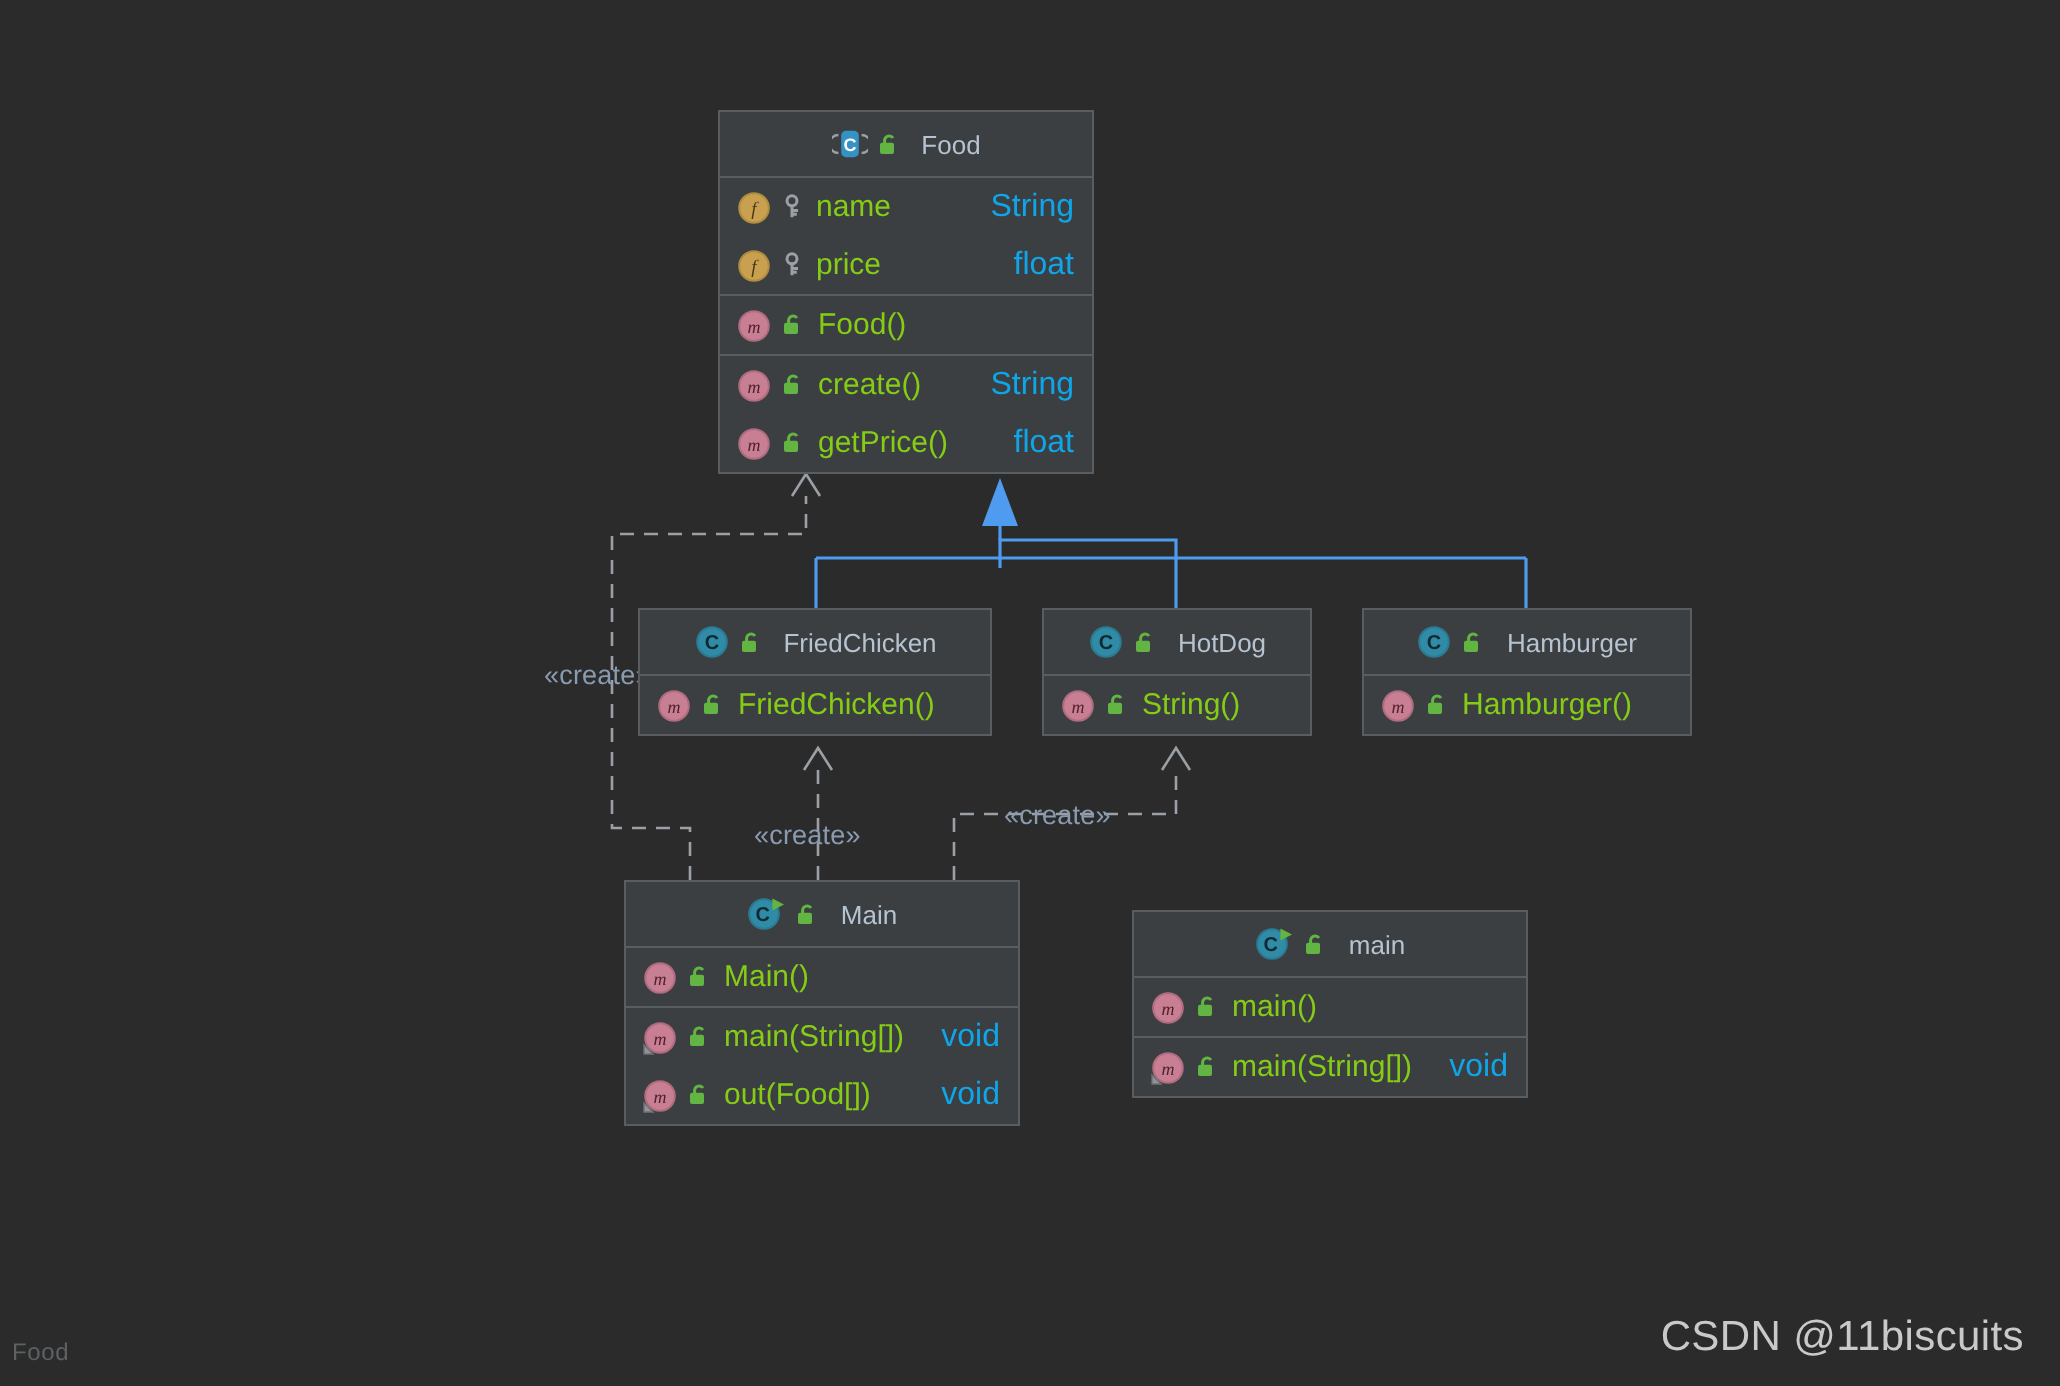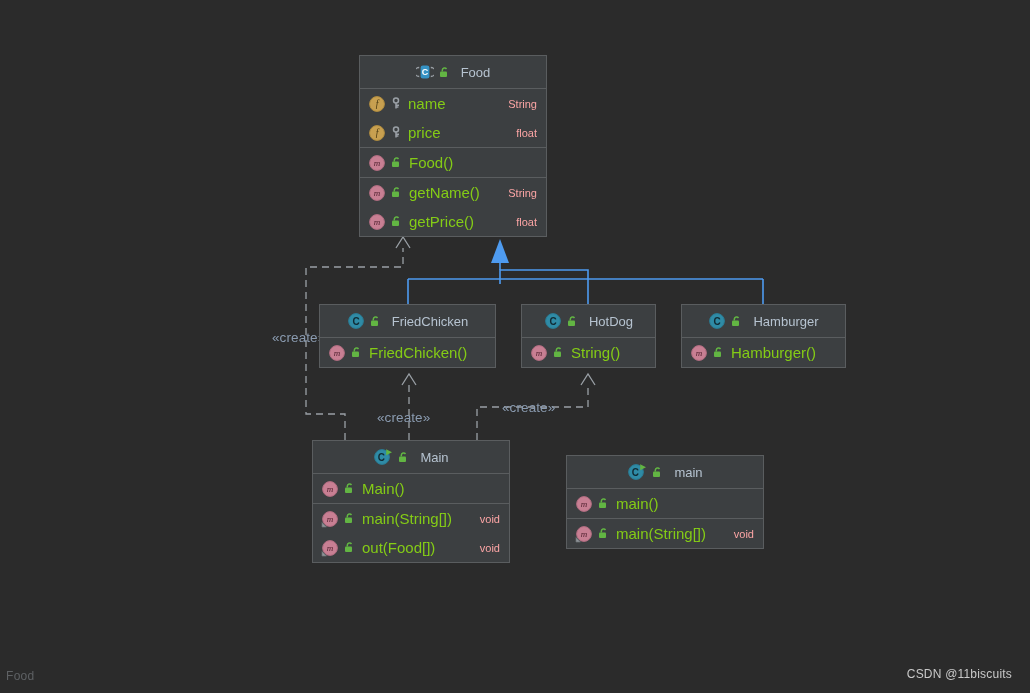--- a/index.html
+++ b/index.html
@@ -68,22 +68,22 @@
     padding: 0 9px 0 8px;
     box-sizing: border-box;
     white-space: nowrap;
   }
   .uml-row .mlabel {
     font-size: 15px;
     color: #84cc16;
     margin-left: 6px;
   }
   .uml-row .mtype {
-    font-size: 11px;
-    color: #fca5a5;
+    font-size: 16px;
+    color: #0ea5e9;
     margin-left: auto;
     padding-left: 10px;
   }
 
   
   .ic { display: inline-flex; align-items: center; justify-content: center; flex: none; }
   .ic svg { display: block; }
 
   
   .edge-label {
@@ -102,21 +102,21 @@
     left: 6px;
     bottom: 10px;
     font-size: 12px;
     color: #5e6164;
     letter-spacing: .3px;
   }
   .watermark {
     position: absolute;
     right: 18px;
     bottom: 12px;
-    font-size: 12px;
+    font-size: 21px;
     color: #c9c9c9;
     letter-spacing: .2px;
   }
 </style>
 </head>
 <body>
 
 <div id="diagram-canvas">
 
   <svg class="edges" viewBox="0 0 1030 693">
@@ -243,21 +243,21 @@
             <circle cx="9" cy="9" r="7.4" fill="#c87f93" stroke="#b06c80" stroke-width="1"></circle>
             <text x="9" y="12.4" font-size="9" font-family="'Liberation Serif',serif" fill="#50202e" text-anchor="middle" font-style="italic">m</text>
           </svg>
         </span>
         <span class="ic" style="margin-left:4px;">
           <svg width="13" height="13" viewBox="0 0 13 13">
             <path d="M4.3 5.6 V4.1 a2.3 2.3 0 0 1 4.2 -1.1" fill="none" stroke="#62b543" stroke-width="1.5"></path>
             <rect x="2" y="5.4" width="7" height="5.6" rx="1" fill="#62b543"></rect>
           </svg>
         </span>
-        <span class="mlabel">getName()</span>
+        <span class="mlabel">create()</span>
         <span class="mtype">String</span>
       </div>
       <div class="uml-row">
         <span class="ic">
           <svg width="18" height="18" viewBox="0 0 18 18">
             <circle cx="9" cy="9" r="7.4" fill="#c87f93" stroke="#b06c80" stroke-width="1"></circle>
             <text x="9" y="12.4" font-size="9" font-family="'Liberation Serif',serif" fill="#50202e" text-anchor="middle" font-style="italic">m</text>
           </svg>
         </span>
         <span class="ic" style="margin-left:4px;">

